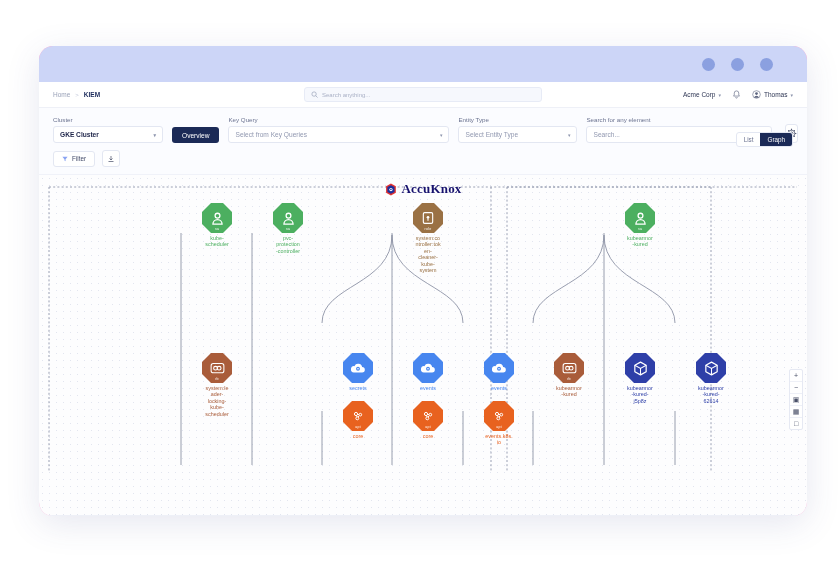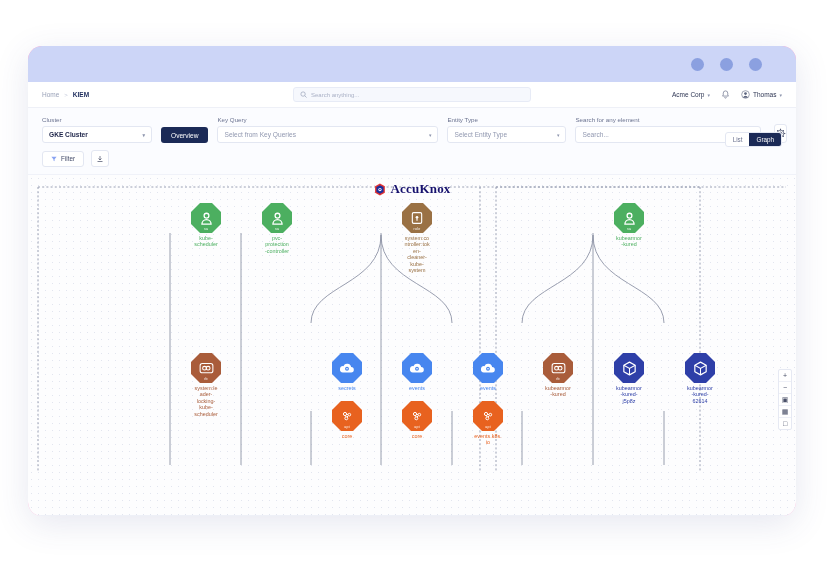--- a/index.html
+++ b/index.html
@@ -5,21 +5,21 @@
   html,body{margin:0;padding:0;}
   body{
     width:840px;height:561px;overflow:hidden;
     background:#fdfdff;
     font-family:"Liberation Sans", sans-serif;
   }
   .page{position:relative;width:840px;height:561px;background:#ffffff;}
 
   
   .window{
-    position:absolute;left:28px;top:46px;width:768px;height:470px;
+    position:absolute;left:39px;top:46px;width:768px;height:470px;
     background:#f9a8d4;border-radius:14px;
     box-shadow:0 8px 34px rgba(60,70,140,.13);
     overflow:hidden;
   }
   .winbar{
     height:36px;background:#ccd5f7;position:relative;
     border-top-left-radius:14px;border-top-right-radius:14px;
   }
   .dot{position:absolute;top:12px;width:13px;height:13px;border-radius:50%;background:#8ba0e0;}
   .dot.d1{right:92px;}

